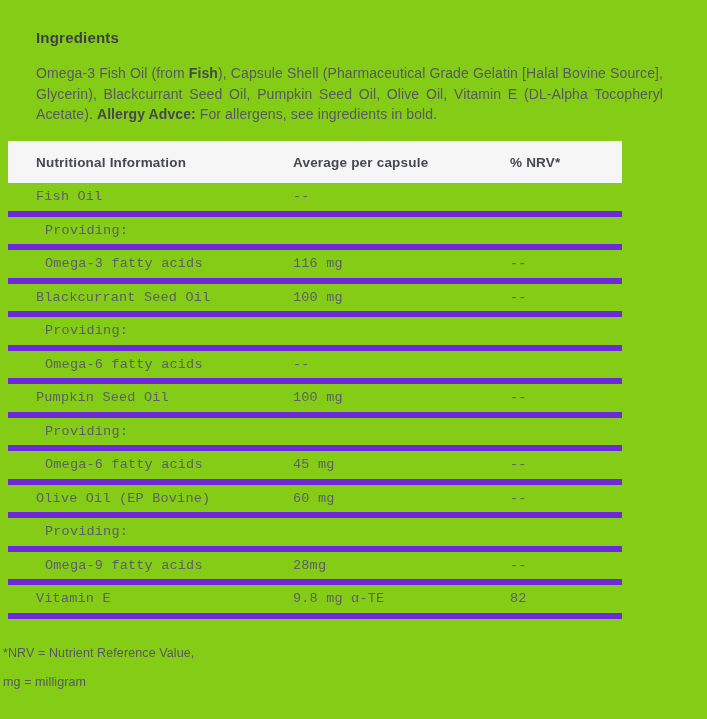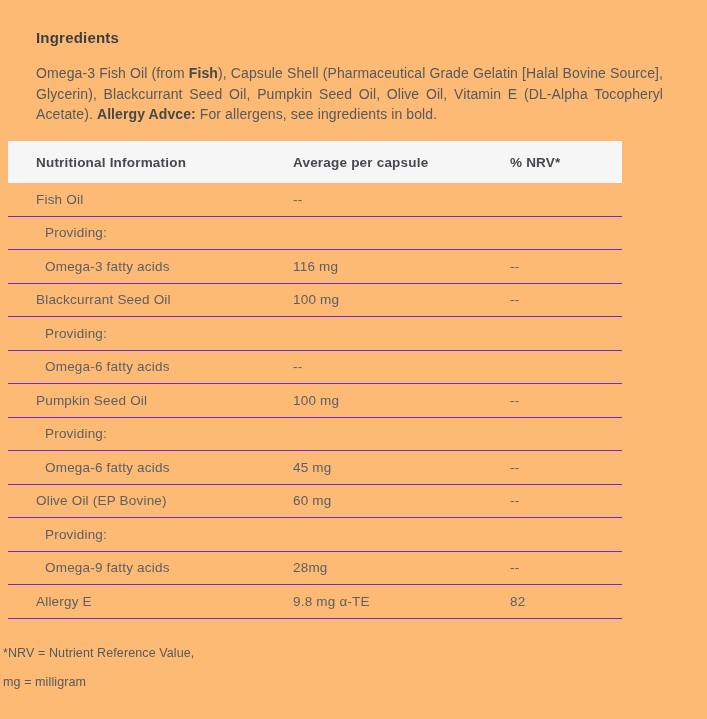--- a/index.html
+++ b/index.html
@@ -1,20 +1,20 @@
 <!DOCTYPE html>
 <html><head>
 <meta charset="utf-8">
 <style>
   html, body { margin: 0; padding: 0; background: #ffffff; }
   .page {
     position: relative;
     width: 707px;
     height: 719px;
-    background: #fdba74;
+    background: #84cc16;
     font-family: "Liberation Sans", "DejaVu Sans", sans-serif;
     overflow: hidden;
   }
   .section-title {
     margin: 29px 45px 0 36px;
     font-size: 15px;
     font-weight: bold;
     color: #3c3f44;
     letter-spacing: 0.2px;
   }
@@ -42,24 +42,25 @@
     font-weight: bold;
     color: #45484d;
     letter-spacing: 0.2px;
   }
   .row {
     display: grid;
     grid-template-columns: 285px 217px auto;
     align-items: center;
     height: 33.5px;
     box-sizing: border-box;
-    border-bottom: 1px solid #6d28d9;
+    border-bottom: 6px solid #6d28d9;
     font-size: 13.5px;
     color: #5c5f64;
     letter-spacing: 0.2px;
+    font-family: Liberation Mono, monospace;
   }
   .c1 { padding-left: 28px; }
   .row.sub .c1 { padding-left: 37px; }
   .footnote {
     margin: 27px 0 0 3px;
     font-size: 12.5px;
     color: #56595e;
     letter-spacing: 0.1px;
   }
   .footnote.second { margin-top: 15px; }
@@ -133,21 +134,21 @@
       <div class="c1">Providing:</div>
       <div class="c2"></div>
       <div class="c3"></div>
     </div>
     <div class="row sub">
       <div class="c1">Omega-9 fatty acids</div>
       <div class="c2">28mg</div>
       <div class="c3">--</div>
     </div>
     <div class="row">
-      <div class="c1">Allergy E</div>
+      <div class="c1">Vitamin E</div>
       <div class="c2">9.8 mg α-TE</div>
       <div class="c3">82</div>
     </div>
 
   </div>
 
   <div class="footnote">*NRV = Nutrient Reference Value,</div>
   <div class="footnote second">mg = milligram</div>
 
 </div>

